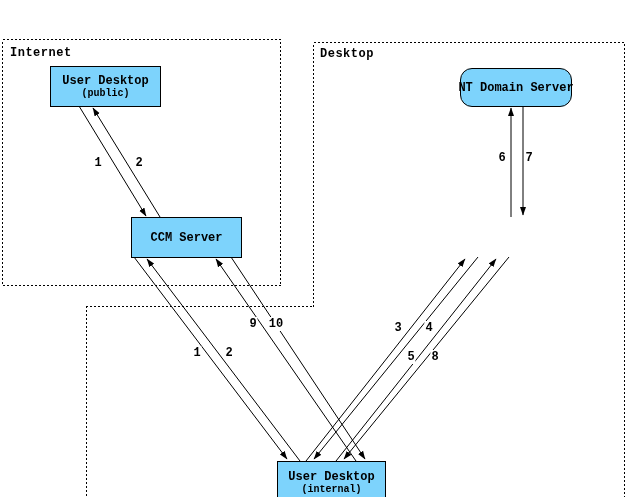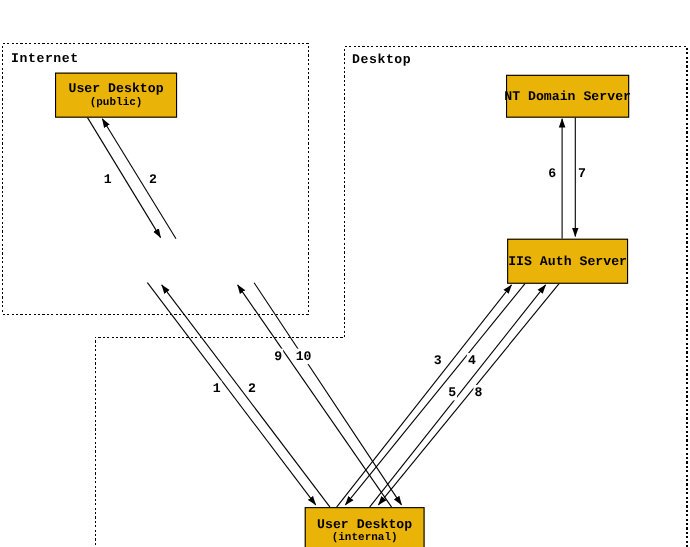--- a/index.html
+++ b/index.html
@@ -19,21 +19,21 @@
   }
   svg.wires {
     position: absolute;
     left: 0; top: 0;
     z-index: 1;
   }
   .node {
     position: absolute;
     z-index: 2;
     border: 1px solid #000000;
-    background: #eab308;
+    background: #7dd3fc;
     display: flex;
     flex-direction: column;
     align-items: center;
     justify-content: center;
     text-align: center;
     font-size: 12px;
     font-weight: bold;
     line-height: 14px;
     white-space: nowrap;
     box-sizing: border-box;
@@ -96,28 +96,28 @@
   </svg>
 
   <div class="zone-label" style="left:10px; top:10px;">Internet</div>
   <div class="zone-label" style="left:320px; top:11px;">Desktop</div>
 
   <div class="node" style="left:50px; top:30px; width:111px; height:41px;">
     <div>User Desktop</div>
     <div class="sub">(public)</div>
   </div>
 
-  <div class="node" style="left:460px; top:32px; width:112px; height:39px;">
+  <div class="node" style="left:460px; top:32px; width:112px; height:39px;border-radius:12px;">
     <div>NT Domain Server</div>
   </div>
 
+  <div class="node" style="left:131px; top:181px; width:111px; height:41px;">
+    <div>CCM Server</div>
+  </div>
 
-  <div class="node" style="left:461px; top:181px; width:110px; height:41px;">
-    <div>IIS Auth Server</div>
-  </div>
 
   <div class="node" style="left:277px; top:425px; width:109px; height:42px;">
     <div>User Desktop</div>
     <div class="sub">(internal)</div>
   </div>
 
   <span class="edge-label" style="left:98px; top:127px;">1</span>
   <span class="edge-label" style="left:139px; top:127px;">2</span>
 
   <span class="edge-label" style="left:502px; top:122px;">6</span>

